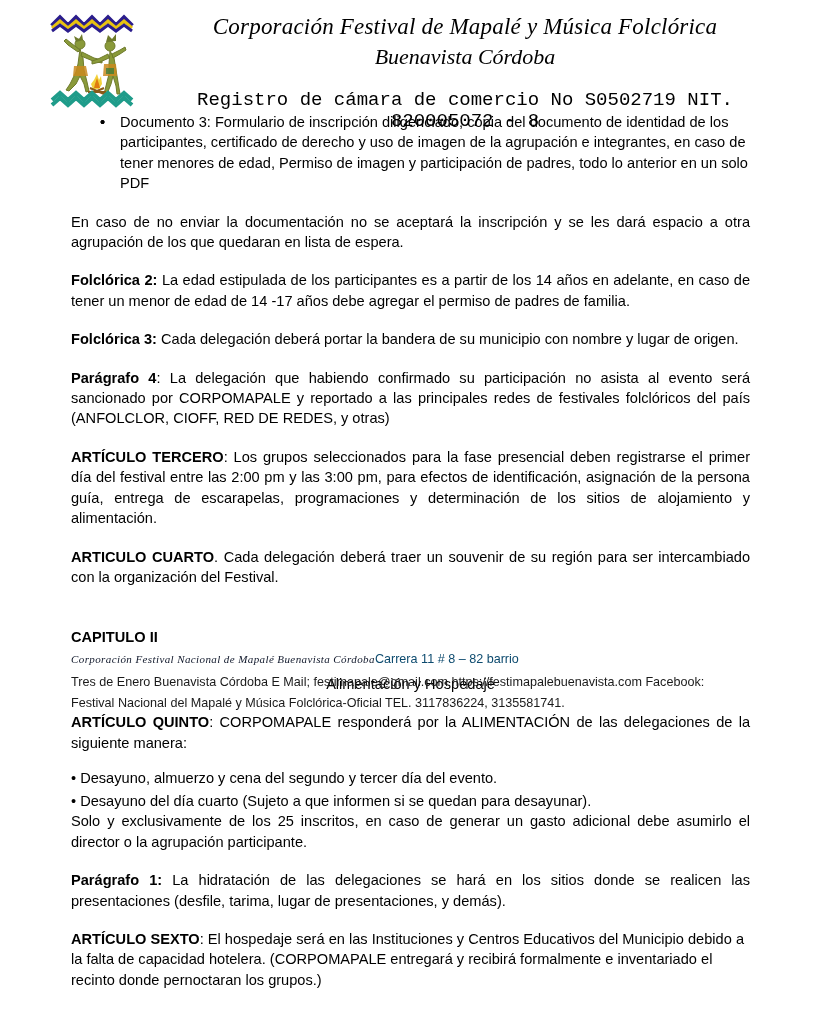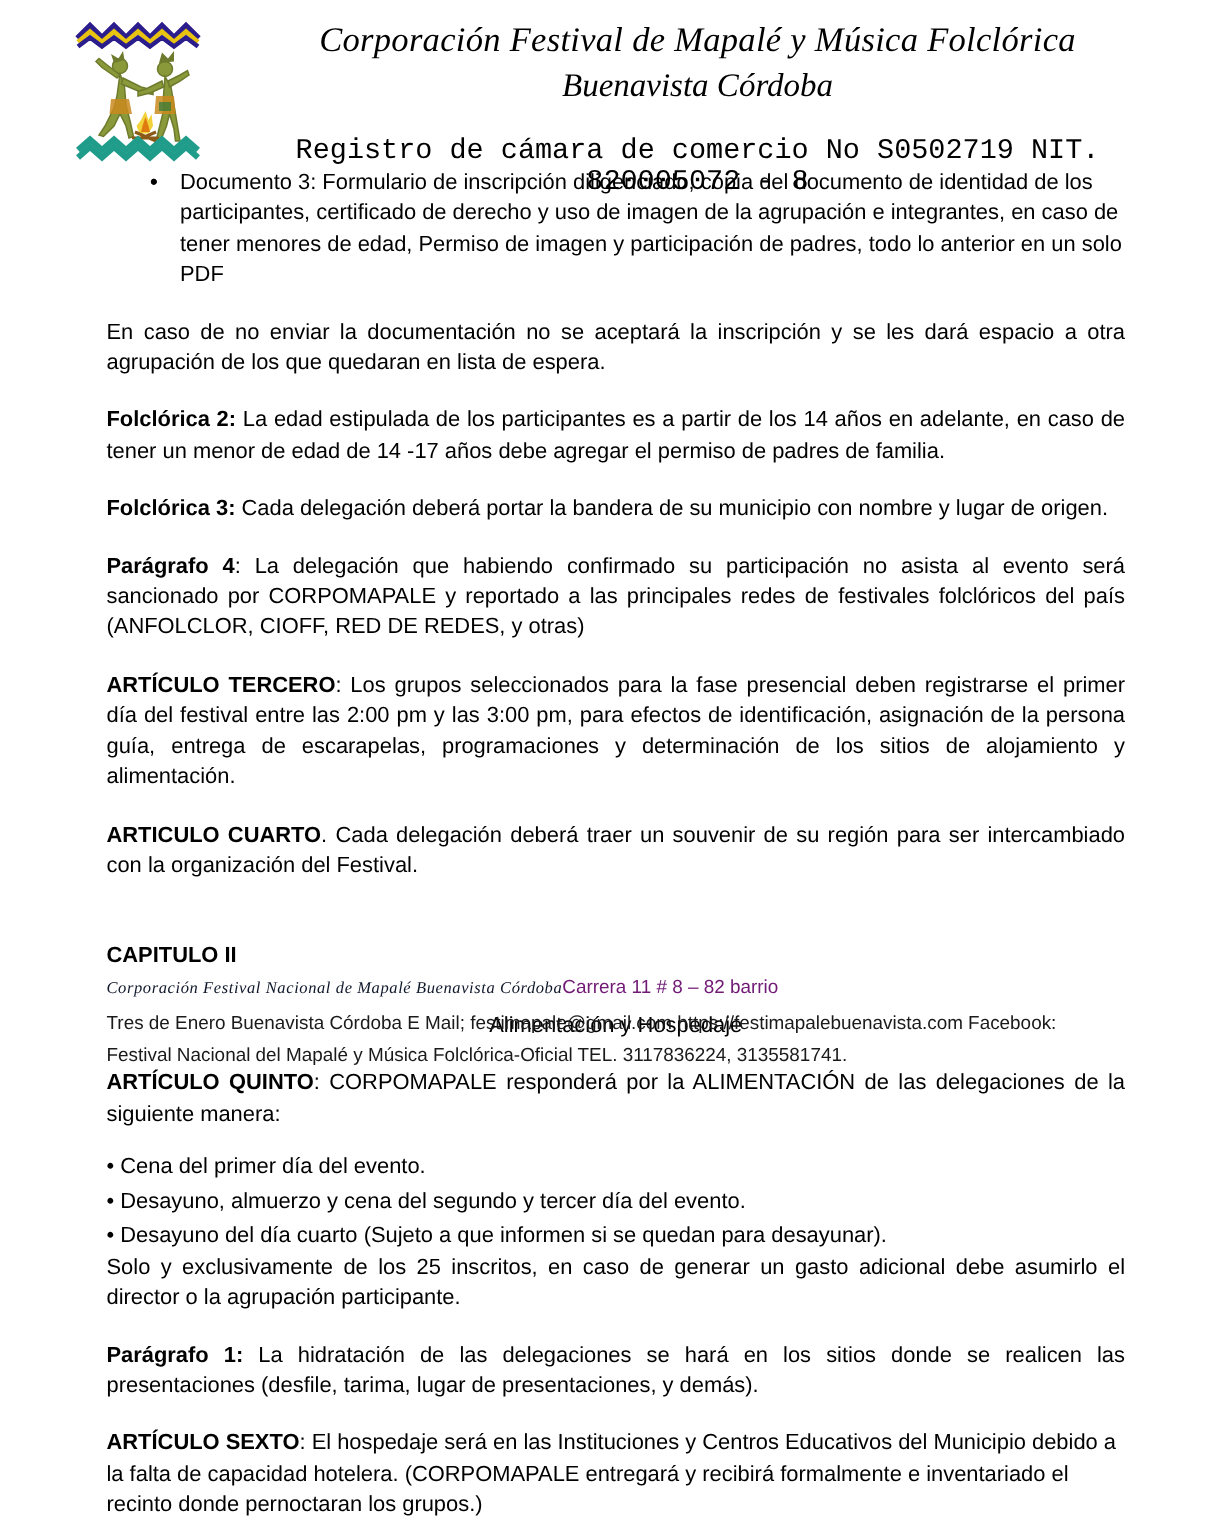--- a/index.html
+++ b/index.html
@@ -128,21 +128,21 @@
   }
   .footer-script {
     font-family: "Liberation Serif", serif;
     font-style: italic;
     font-size: 11px;
     color: #0f172a;
     letter-spacing: 0.4px;
   }
   .footer-addr {
     font-size: 12.6px;
-    color: #701a75;
+    color: #0c4a6e;
   }
   .footer-line2, .footer-line3 {
     font-size: 12.6px;
     line-height: 21px;
     color: #1a1a1a;
   }
 </style>
 </head>
 <body>
 
@@ -227,21 +227,20 @@
     </p>
 
     <div class="cap-title">CAPITULO II</div>
     <div class="cap-sub">Alimentación y Hospedaje</div>
 
     <p class="para">
       <span class="b">ARTÍCULO QUINTO</span><span>: CORPOMAPALE responderá por la ALIMENTACIÓN de las delegaciones de la siguiente manera:</span>
     </p>
 
     <div class="dash-list">
-      <div>• Cena del primer día del evento.</div>
       <div>• Desayuno, almuerzo y cena del segundo y tercer día del evento.</div>
       <div>• Desayuno del día cuarto (Sujeto a que informen si se quedan para desayunar).</div>
     </div>
 
     <p class="para tight">Solo y exclusivamente de los 25 inscritos, en caso de generar un gasto adicional debe asumirlo el director o la agrupación participante.</p>
 
     <p class="para">
       <span class="b">Parágrafo 1:</span><span> La hidratación de las delegaciones se hará en los sitios donde se realicen las presentaciones (desfile, tarima, lugar de presentaciones, y demás).</span>
     </p>
 

